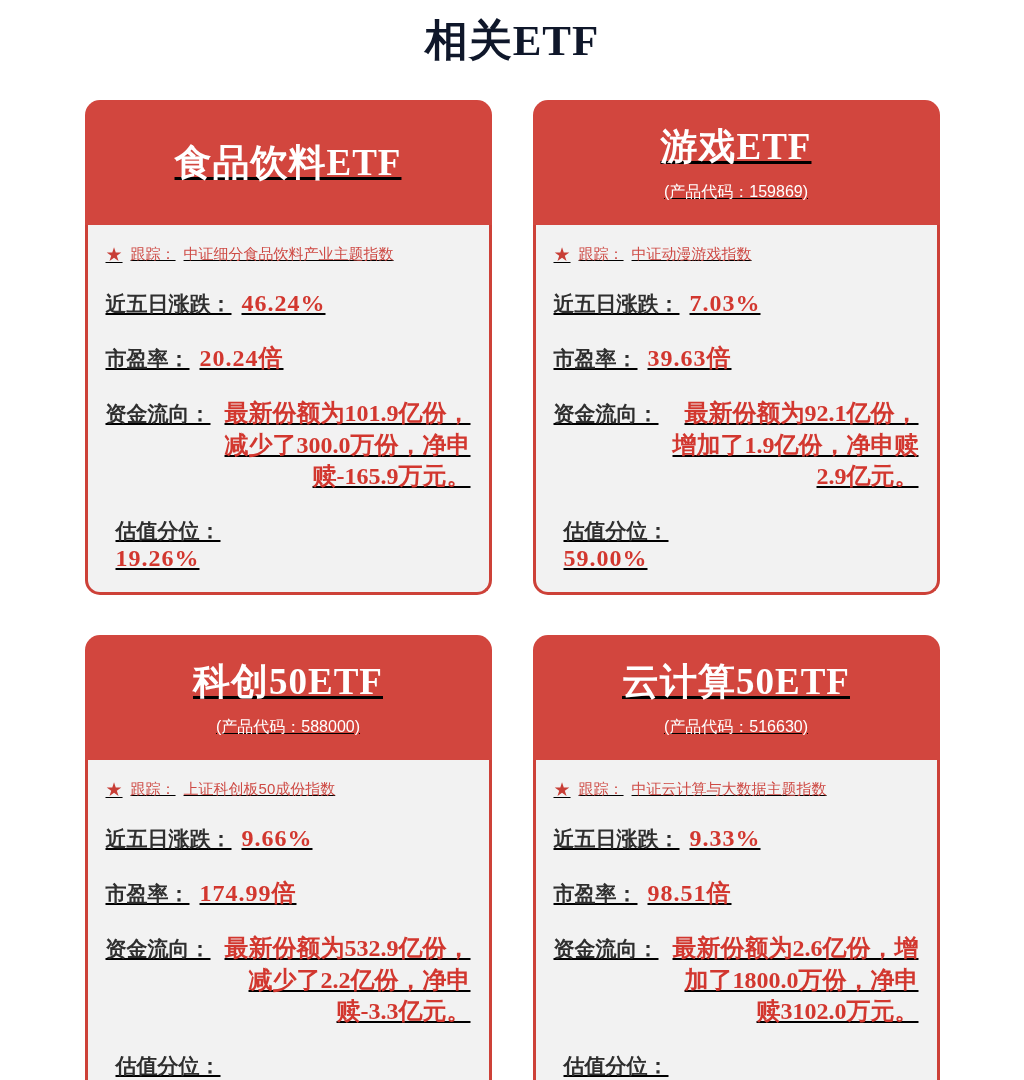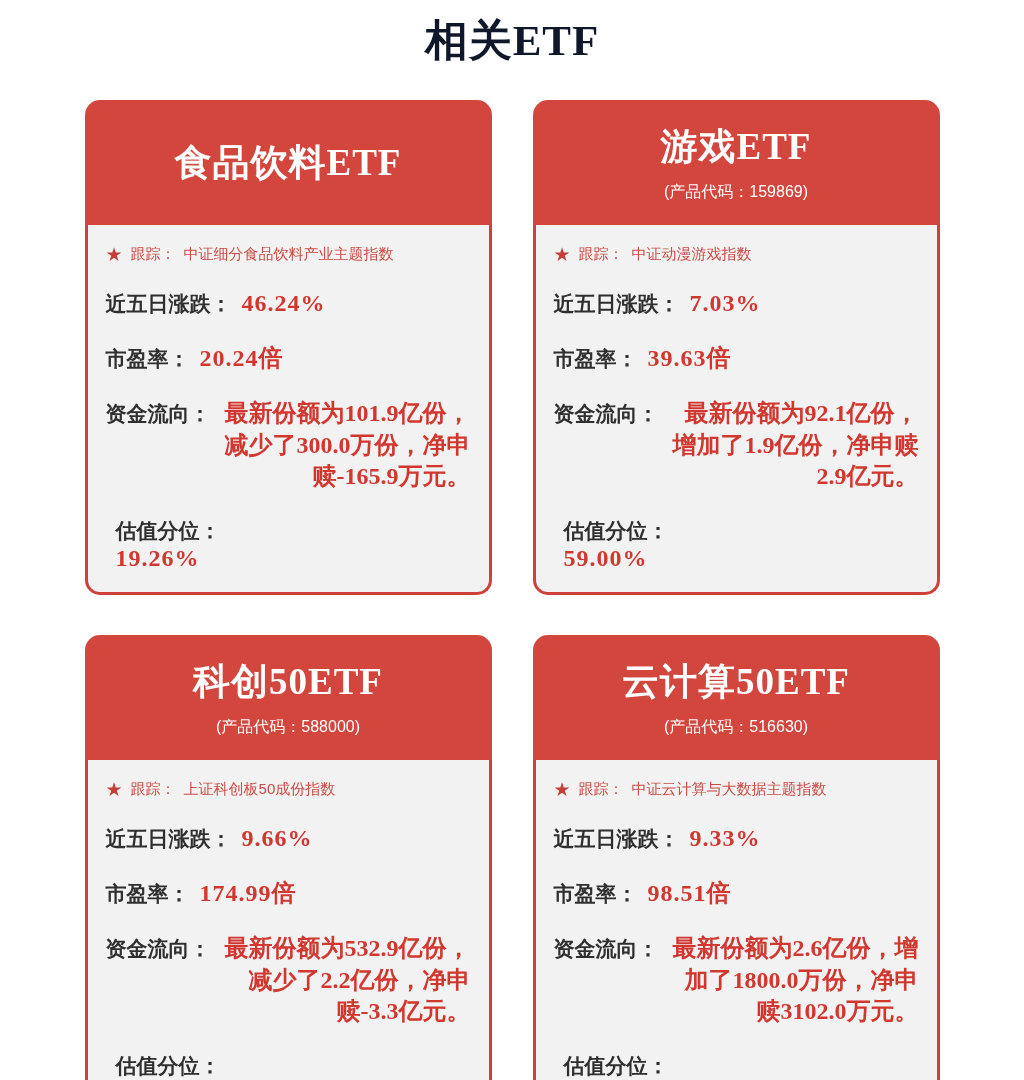--- a/index.html
+++ b/index.html
@@ -19,21 +19,21 @@
     letter-spacing: 1px;
   }
   .cards-grid {
     display: grid;
     grid-template-columns: 407px 407px;
     column-gap: 41px;
     row-gap: 40px;
     justify-content: center;
     margin-top: 30px;
   }
-  .card { border-radius: 15px; }
+  .card { border-radius: 15px; text-decoration: underline; }
   .card-header {
     background: #d2463e;
     border-radius: 15px 15px 0 0;
     height: 125px;
     color: #ffffff;
     text-align: center;
     display: flex;
     flex-direction: column;
     justify-content: center;
     gap: 10px;

